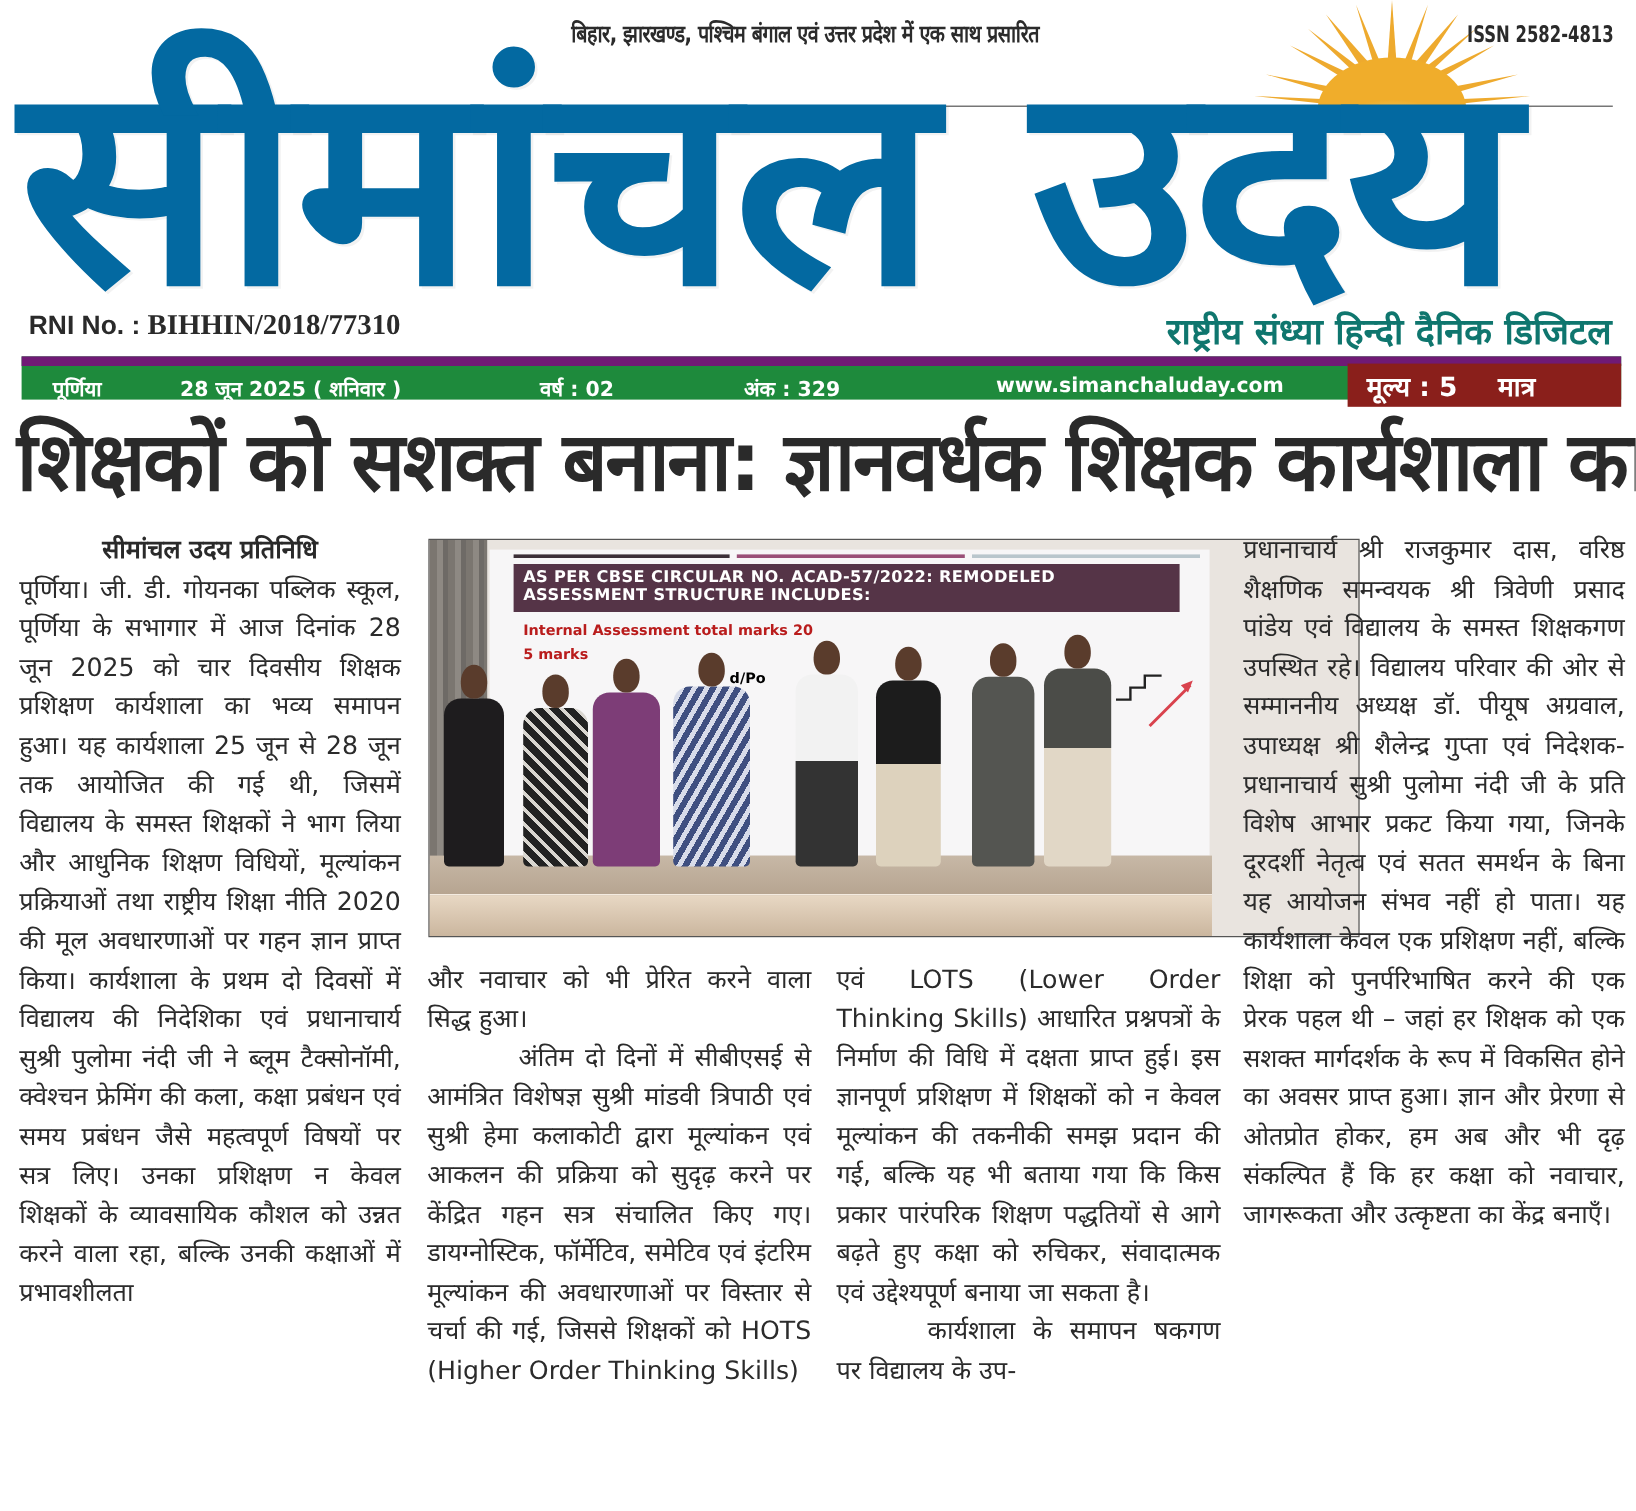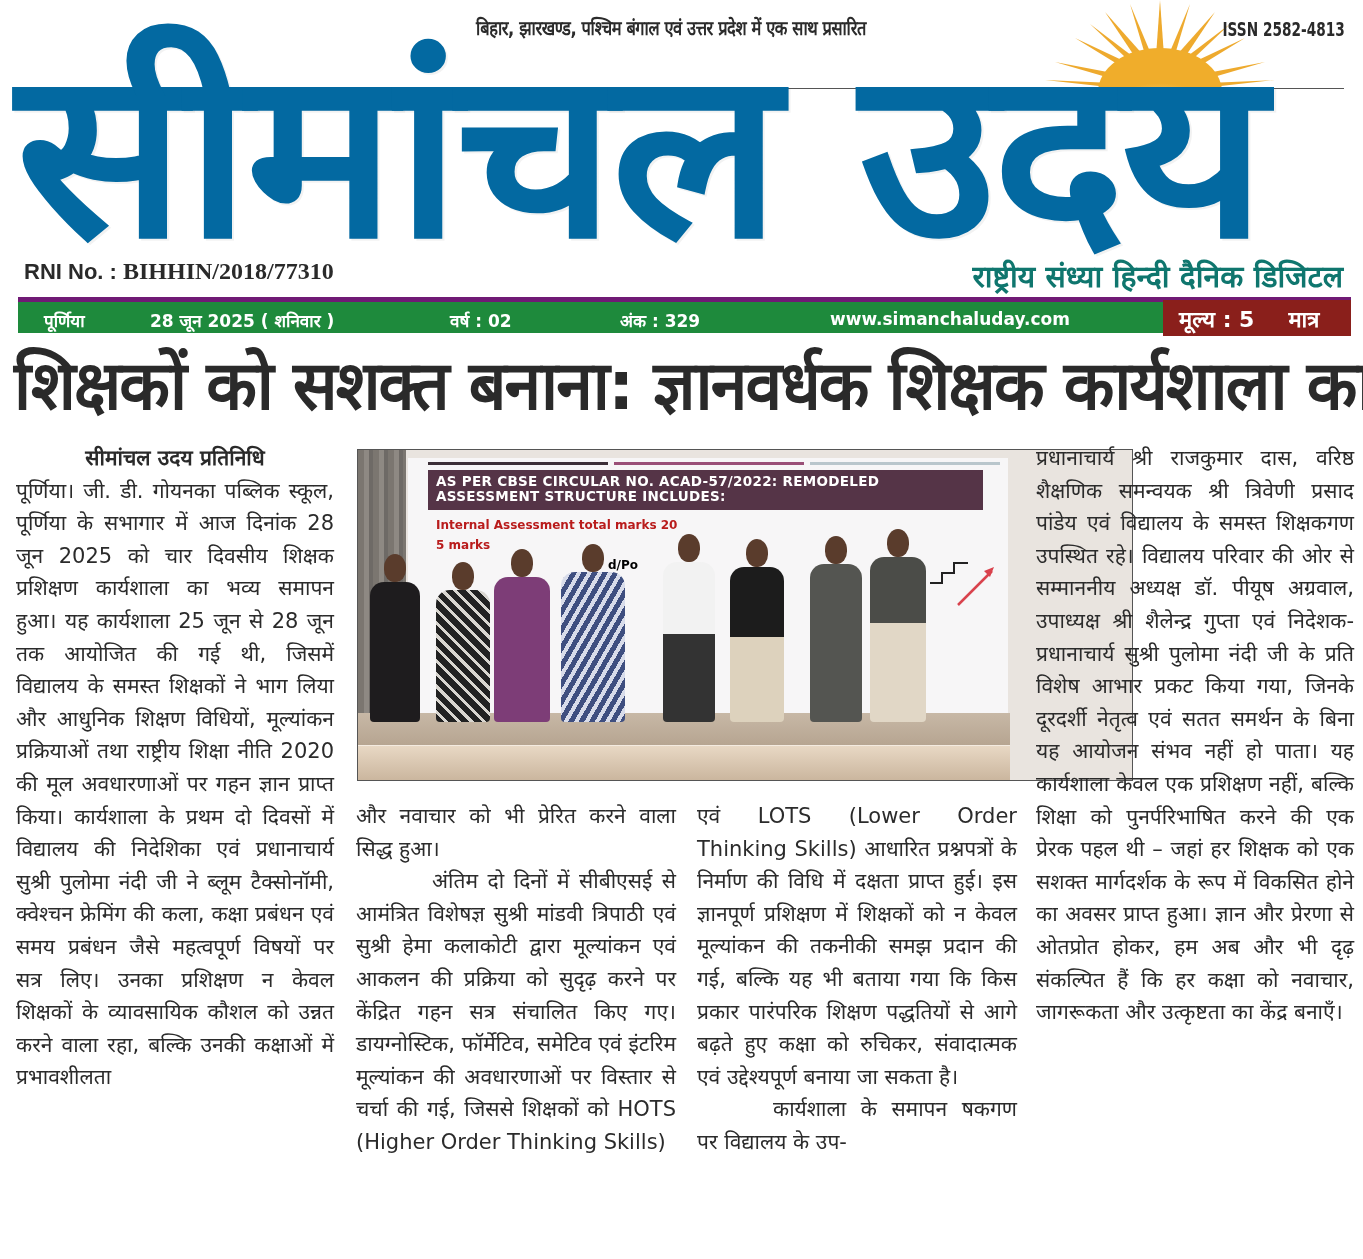--- a/index.html
+++ b/index.html
@@ -32,25 +32,25 @@
   .rni .rni-num { font-family: "Liberation Serif", serif; font-weight: bold; font-size: 24px; }
   .subtitle {
     position: absolute; right: 20px; top: 255px; font-size: 30px; font-weight: bold; color: #0f766e;
     white-space: nowrap; letter-spacing: 0px;
   }
 
   
   .band {
     position: absolute; left: 18px; top: 297px; width: 1333px; height: 36px;
     background: #1e8a3c; display: flex; align-items: center; color: #fff;
-    border-top: 5px solid #701a75;
+    border-top: 8px solid #701a75;
   }
   .band-item { position: absolute; font-size: 17px; font-weight: bold; white-space: nowrap; top: 7px; }
   .band-price {
-    position: absolute; right: 0; top: -2px; height: 36px; width: 188px; background: #8a1f1b;
+    position: absolute; right: 0; top: -2px; height: 36px; width: 228px; background: #8a1f1b;
     color: #fff; display: flex; align-items: center; padding-left: 16px; font-size: 22px; font-weight: bold; white-space: nowrap;
   }
   .band-price .price-unit { margin-left: 34px; }
 
   
   .headline {
     position: absolute; left: 14px; top: 340px; width: 1340px; height: 92px;
     font-size: 68px; font-weight: bold; color: #2a2a2a; line-height: 92px; white-space: nowrap;
     letter-spacing: -2px; transform: scaleX(0.97); transform-origin: left center;
   }

